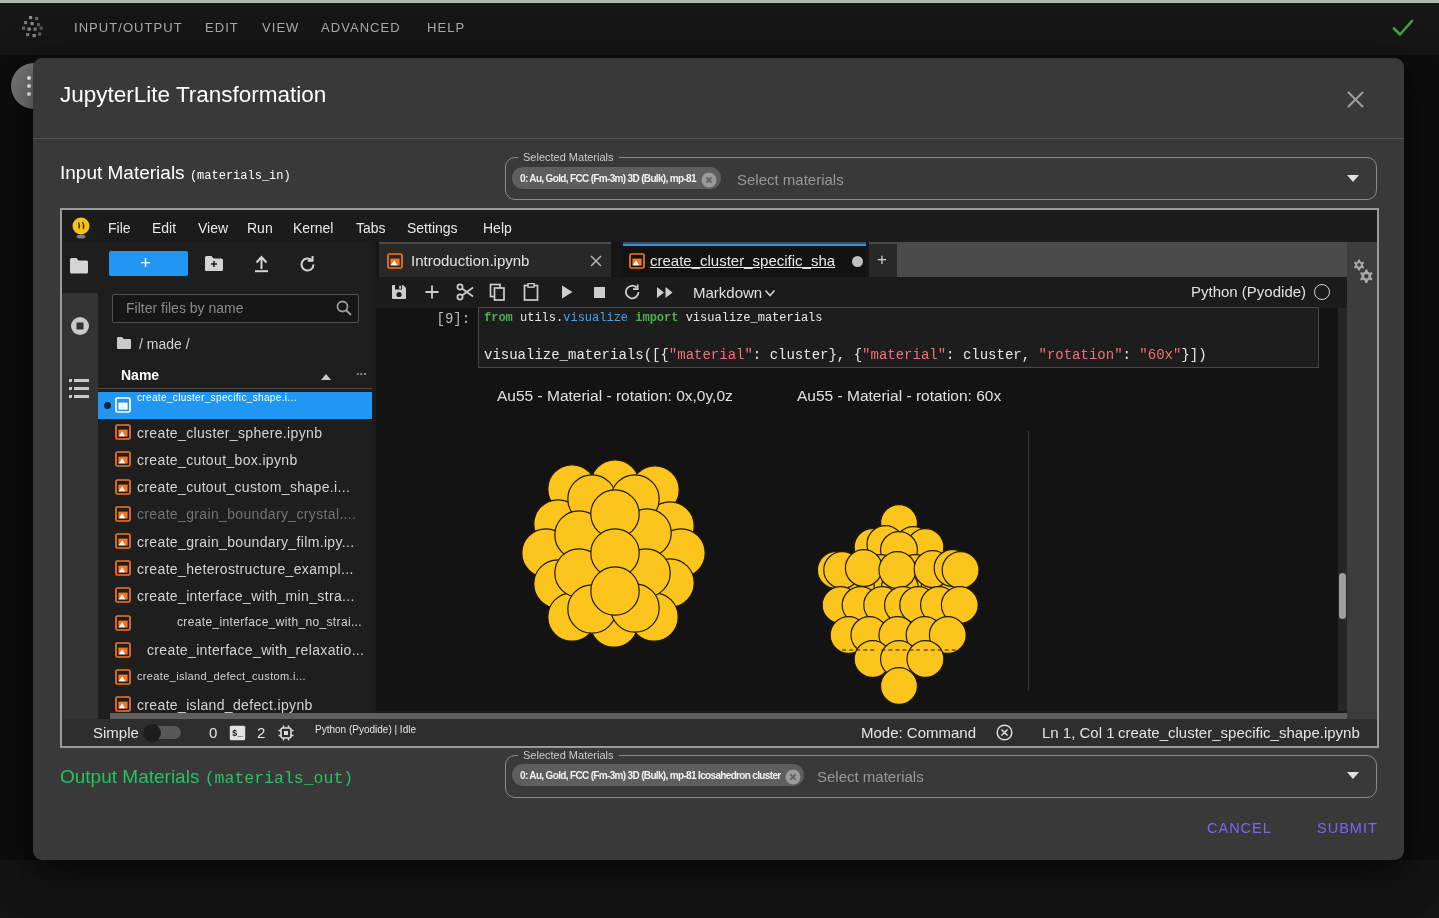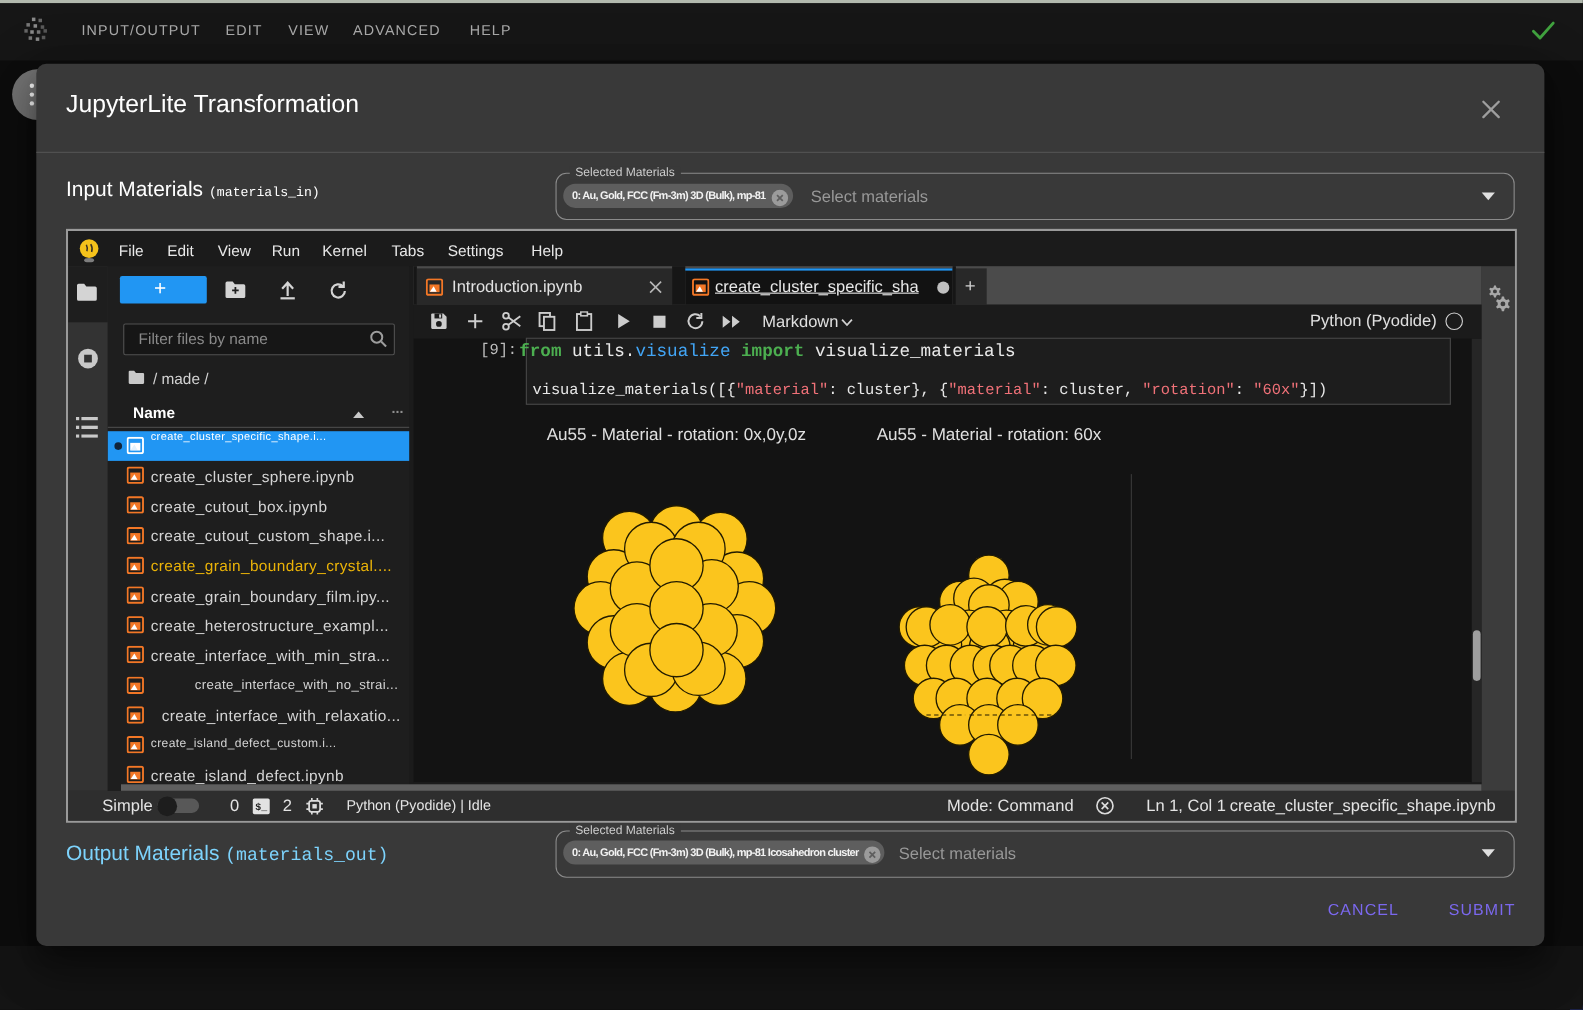--- a/index.html
+++ b/index.html
@@ -168,21 +168,21 @@
 <rect x="1" y="1" width="14" height="14" rx="1.5" fill="none" stroke="#f37726" stroke-width="1.7"></rect>
 <rect x="3.4" y="5.6" width="9.2" height="7" fill="#f37726"></rect>
 <path d="M3.8 12.2 L7.2 7.2 L10 12.2 z" fill="#ffffff"></path>
 </svg>
 <div class="abs" style="left:137px;top:479.1px;font-size:14px;letter-spacing:.35px;color:#d4d4d4;white-space:nowrap;">create_cutout_custom_shape.i...</div>
 <svg class="abs" style="left:115px;top:505.8px;" width="16" height="16" viewBox="0 0 16 16">
 <rect x="1" y="1" width="14" height="14" rx="1.5" fill="none" stroke="#f37726" stroke-width="1.7"></rect>
 <rect x="3.4" y="5.6" width="9.2" height="7" fill="#f37726"></rect>
 <path d="M3.8 12.2 L7.2 7.2 L10 12.2 z" fill="#ffffff"></path>
 </svg>
-<div class="abs" style="left:137px;top:506.3px;font-size:14px;letter-spacing:.35px;color:#eab308;white-space:nowrap;">create_grain_boundary_crystal....</div>
+<div class="abs" style="left:137px;top:506.3px;font-size:14px;letter-spacing:.35px;color:#737373;white-space:nowrap;">create_grain_boundary_crystal....</div>
 <svg class="abs" style="left:115px;top:533.0px;" width="16" height="16" viewBox="0 0 16 16">
 <rect x="1" y="1" width="14" height="14" rx="1.5" fill="none" stroke="#f37726" stroke-width="1.7"></rect>
 <rect x="3.4" y="5.6" width="9.2" height="7" fill="#f37726"></rect>
 <path d="M3.8 12.2 L7.2 7.2 L10 12.2 z" fill="#ffffff"></path>
 </svg>
 <div class="abs" style="left:137px;top:533.5px;font-size:14px;letter-spacing:.35px;color:#d4d4d4;white-space:nowrap;">create_grain_boundary_film.ipy...</div>
 <svg class="abs" style="left:115px;top:560.2px;" width="16" height="16" viewBox="0 0 16 16">
 <rect x="1" y="1" width="14" height="14" rx="1.5" fill="none" stroke="#f37726" stroke-width="1.7"></rect>
 <rect x="3.4" y="5.6" width="9.2" height="7" fill="#f37726"></rect>
 <path d="M3.8 12.2 L7.2 7.2 L10 12.2 z" fill="#ffffff"></path>
@@ -285,21 +285,21 @@
 <svg class="abs" style="left:764px;top:289px;" width="12" height="8" viewBox="0 0 12 8">
   <path d="M1.5 1.5 L6 6.5 L10.5 1.5" fill="none" stroke="#d0d0d0" stroke-width="1.6"></path>
 </svg>
 <div class="abs" style="left:1191px;top:283px;font-size:15px;color:#e0e0e0;">Python (Pyodide)</div>
 <div class="abs" style="left:1314px;top:284px;width:14px;height:14px;border-radius:50%;border:1.6px solid #d0d0d0;"></div>
 
 <div class="abs" style="left:376px;top:308px;width:962px;height:403px;background:#131313;"></div>
 
 <div class="abs" style="left:478px;top:307px;width:841px;height:61px;background:#1d1d1d;border:1px solid #484848;box-sizing:border-box;"></div>
 <div class="abs mono" style="left:436.5px;top:311px;font-size:14px;color:#bdbdbd;">[9]:</div>
-<div class="abs mono" style="left:472px;top:311px;font-size:16px;color:#e8e8e8;"><span style="color:#4caf50;font-weight:bold;">from</span> utils.<span style="color:#42a5f5;">visualize</span> <span style="color:#4caf50;font-weight:bold;">import</span> visualize_materials</div>
+<div class="abs mono" style="left:484px;top:311px;font-size:12px;color:#e8e8e8;"><span style="color:#4caf50;font-weight:bold;">from</span> utils.<span style="color:#42a5f5;">visualize</span> <span style="color:#4caf50;font-weight:bold;">import</span> visualize_materials</div>
 <div class="abs mono" style="left:484px;top:347px;font-size:14px;color:#e8e8e8;">visualize_materials([{<span style="color:#f07178;">"material"</span>: cluster}, {<span style="color:#f07178;">"material"</span>: cluster, <span style="color:#f07178;">"rotation"</span>: <span style="color:#f07178;">"60x"</span>}])</div>
 
 <div class="abs" style="left:497px;top:387px;font-size:15.5px;color:#e0e0e0;">Au55 - Material - rotation: 0x,0y,0z</div>
 <div class="abs" style="left:797px;top:387px;font-size:15.5px;color:#e0e0e0;">Au55 - Material - rotation: 60x</div>
 
 <div class="abs" style="left:1028px;top:431px;width:1px;height:259px;background:#3a3a3a;"></div>
 <svg class="abs" style="left:376px;top:308px;" width="962" height="403" viewBox="0 0 962 403">
 <circle cx="196.0" cy="181" r="24.2" fill="#fbc51d" stroke="#221b00" stroke-width="1.2"></circle>
 <circle cx="239.0" cy="176" r="24.2" fill="#fbc51d" stroke="#221b00" stroke-width="1.2"></circle>
 <circle cx="279.0" cy="182" r="24.2" fill="#fbc51d" stroke="#221b00" stroke-width="1.2"></circle>
@@ -387,30 +387,30 @@
   <text x="3" y="11" font-size="9" font-weight="bold" fill="#222" font-family="Liberation Mono,monospace">$_</text>
 </svg>
 <div class="abs" style="left:257px;top:724px;font-size:15px;color:#e4e4e4;">2</div>
 <svg class="abs" style="left:277px;top:724px;" width="18" height="18" viewBox="0 0 18 18">
   <rect x="4" y="4" width="10" height="10" rx="2" fill="none" stroke="#dcdcdc" stroke-width="1.6"></rect>
   <rect x="7" y="7" width="4" height="4" fill="#dcdcdc"></rect>
   <g stroke="#dcdcdc" stroke-width="1.5">
     <path d="M6.5 4 V1.5 M11.5 4 V1.5 M6.5 16.5 V14 M11.5 16.5 V14 M4 6.5 H1.5 M4 11.5 H1.5 M16.5 6.5 H14 M16.5 11.5 H14"></path>
   </g>
 </svg>
-<div class="abs" style="left:315px;top:724px;font-size:13px;color:#e4e4e4;text-align:right;">Python (Pyodide) | Idle</div>
+<div class="abs" style="left:315px;top:724px;font-size:10px;color:#e4e4e4;text-align:right;">Python (Pyodide) | Idle</div>
 <div class="abs" style="left:861px;top:724px;font-size:15px;color:#e4e4e4;">Mode: Command</div>
 <svg class="abs" style="left:996px;top:724px;" width="17" height="17" viewBox="0 0 17 17">
   <circle cx="8.5" cy="8.5" r="7.3" fill="none" stroke="#dcdcdc" stroke-width="1.5"></circle>
   <path d="M5.5 5.5 L11.5 11.5 M11.5 5.5 L5.5 11.5" stroke="#dcdcdc" stroke-width="1.5"></path>
 </svg>
 <div class="abs" style="left:1042px;top:724px;font-size:15px;color:#e4e4e4;">Ln 1, Col 1</div>
 <div class="abs" style="left:1118px;top:724px;font-size:15px;color:#e4e4e4;">create_cluster_specific_shape.ipynb</div>
 
-<div class="abs" style="left:60px;top:766px;font-size:19px;color:#7dd3fc;">Output Materials <span class="mono" style="font-size:16.5px;">(materials_out)</span></div>
+<div class="abs" style="left:60px;top:766px;font-size:19px;color:#22c55e;">Output Materials <span class="mono" style="font-size:16.5px;">(materials_out)</span></div>
 
 <div class="abs" style="left:505px;top:755px;width:870px;height:41px;border:1px solid #8b8b8b;border-radius:10px;"></div>
 <div class="abs" style="left:518px;top:749px;font-size:11px;color:#cccccc;background:#393939;padding:0 5px;">Selected Materials</div>
 <div class="abs" style="left:511.5px;top:764px;width:292px;height:22px;border-radius:11px;background:#5e5e5e;"></div>
 <div class="abs" style="left:520px;top:769.5px;font-size:10px;font-weight:bold;letter-spacing:-0.66px;color:#f2f2f2;">0: Au, Gold, FCC (Fm-3m) 3D (Bulk), mp-81 Icosahedron cluster</div>
 <svg class="abs" style="left:785px;top:768.5px;" width="16" height="16" viewBox="0 0 16 16">
   <circle cx="8" cy="8" r="7.5" fill="#9b9b9b"></circle>
   <path d="M5.4 5.4 L10.6 10.6 M10.6 5.4 L5.4 10.6" stroke="#5e5e5e" stroke-width="1.6"></path>
 </svg>
 <div class="abs" style="left:817px;top:768px;font-size:15px;color:#989898;">Select materials</div>

